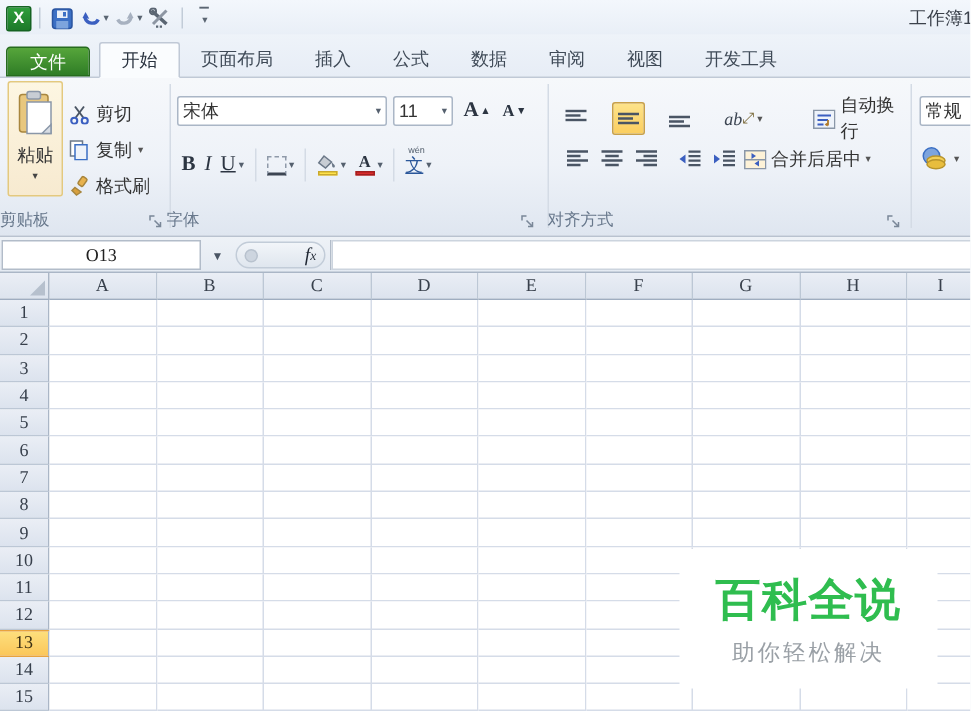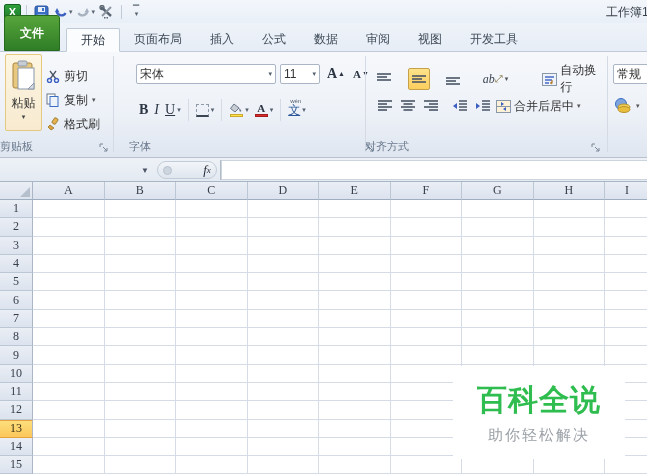--- a/index.html
+++ b/index.html
@@ -11,42 +11,42 @@
   .titlebar { position:absolute; left:0; top:0; width:647px; height:23px; background:linear-gradient(#f3f7fc,#e9eff7); }
   .qat { position:absolute; left:4px; top:2px; height:20px; display:flex; align-items:center; gap:3px; }
   .qat-sep { width:1px; height:14px; background:#c2ccd8; margin:0 2px; }
   .qbtn { display:flex; align-items:center; justify-content:center; height:18px; min-width:18px; }
   .qbtn .dd { font-size:7px; color:#5a6572; margin-left:1px; }
   .excel-logo { width:17px; height:17px; background:linear-gradient(#2f9e3c,#1d7a2a); border:1px solid #156322; border-radius:2px; color:#fff; font-weight:bold; font-size:11px; display:flex; align-items:center; justify-content:center; }
   .win-title { position:absolute; left:606px; top:4px; width:41px; height:16px; overflow:hidden; white-space:nowrap; color:#3b414b; font-size:12px; }
 
   
   .tabbar { position:absolute; left:0; top:23px; width:647px; height:29px; display:flex; align-items:flex-end; border-bottom:1px solid #c0c9d6; background:linear-gradient(#eef3f9,#e7edf6); }
-  .file-tab { margin:0 6px 0 4px; width:56px; height:36px; background:linear-gradient(#56a53b,#2f7d26); border:1px solid #266b1e; border-radius:3px 3px 0 0; color:#fff; font-weight:bold; display:flex; align-items:center; justify-content:center; }
+  .file-tab { margin:0 6px 0 4px; width:56px; height:20px; background:linear-gradient(#56a53b,#2f7d26); border:1px solid #266b1e; border-radius:3px 3px 0 0; color:#fff; font-weight:normal; display:flex; align-items:center; justify-content:center; }
   .tab { height:24px; padding:0 14px; display:flex; align-items:center; color:#3f4a57; }
   .tab.selected { background:#fafcfe; border:1px solid #c0c9d6; border-bottom:1px solid #fafcfe; margin-bottom:-1px; border-radius:2px 2px 0 0; color:#2a3340; }
 
   
   .ribbon { position:absolute; left:0; top:52px; width:647px; height:106px; background:linear-gradient(#f6f8fb 0%,#eef2f8 55%,#dfe6f0 100%); border-bottom:1px solid #b9c2cf; }
   .grp-sep { position:absolute; top:4px; height:96px; width:1px; background:#d4dbe5; }
   .grp-label { position:absolute; bottom:4px; font-size:11px; color:#68788c; width:100%; }
   .launcher { position:absolute; bottom:4px; width:11px; height:11px; }
   .launcher svg { display:block; }
 
   
   .g-clip { position:absolute; left:0; top:0; width:113px; height:106px; }
   .paste-btn { position:absolute; left:5px; top:2px; width:37px; height:77px; border:1px solid #e4c97e; border-radius:2px; background:linear-gradient(#fdf6e2,#f7ead0); display:flex; flex-direction:column; align-items:center; }
   .paste-btn .lbl { margin-top:3px; color:#333; }
   .paste-btn .dd { font-size:7px; color:#444; margin-top:1px; }
   .clip-list { position:absolute; left:46px; top:12px; }
   .clip-item { height:24px; display:flex; align-items:center; gap:4px; color:#333; }
   .clip-item .dd { font-size:7px; color:#555; }
 
   
-  .g-font { position:absolute; left:129px; top:0; width:252px; height:106px; }
+  .g-font { position:absolute; left:111px; top:0; width:252px; height:106px; }
   .combo { position:absolute; height:20px; background:#fff; border:1px solid #aab6c6; border-radius:2px; display:flex; align-items:center; padding:0 3px; }
   .combo .val { flex:1; }
   .combo .dd { font-size:7px; color:#55606e; }
   .fname { left:7px; top:12px; width:140px; }
   .fsize { left:151px; top:12px; width:40px; }
   .abtn { position:absolute; top:12px; height:20px; width:22px; display:flex; align-items:center; justify-content:center; font-family:"Liberation Serif",serif; font-weight:bold; color:#2c3542; }
   .abtn sup { font-size:7px; margin-left:1px; color:#2c3542; }
   .frow2 { position:absolute; left:7px; top:44px; height:28px; display:flex; align-items:center; }
   .fbtn { display:flex; align-items:center; justify-content:center; height:24px; padding:0 3px; color:#2c3542; }
   .fbtn .dd { font-size:7px; color:#55606e; margin-left:2px; }
@@ -437,20 +437,21 @@
               <ellipse cx="11" cy="9" rx="6" ry="3" fill="#f3cf56" stroke="#b8942c"></ellipse>
               <ellipse cx="11" cy="11.5" rx="6" ry="3" fill="#e8bd3e" stroke="#b8942c"></ellipse>
             </svg>
         </span>
         <span class="dd">▾</span>
       </div>
     </div>
   </div>
 
   <div class="fbar">
+    <div class="namebox">O13</div>
     <div class="name-dd">▼</div>
     <div class="fpill">
       <span class="dimdot"></span>
     </div>
     <div class="fx">
         <i>f</i>
         <sub>x</sub>
       </div>
     <div class="fbar-sep"></div>
     <div class="finput"></div>

